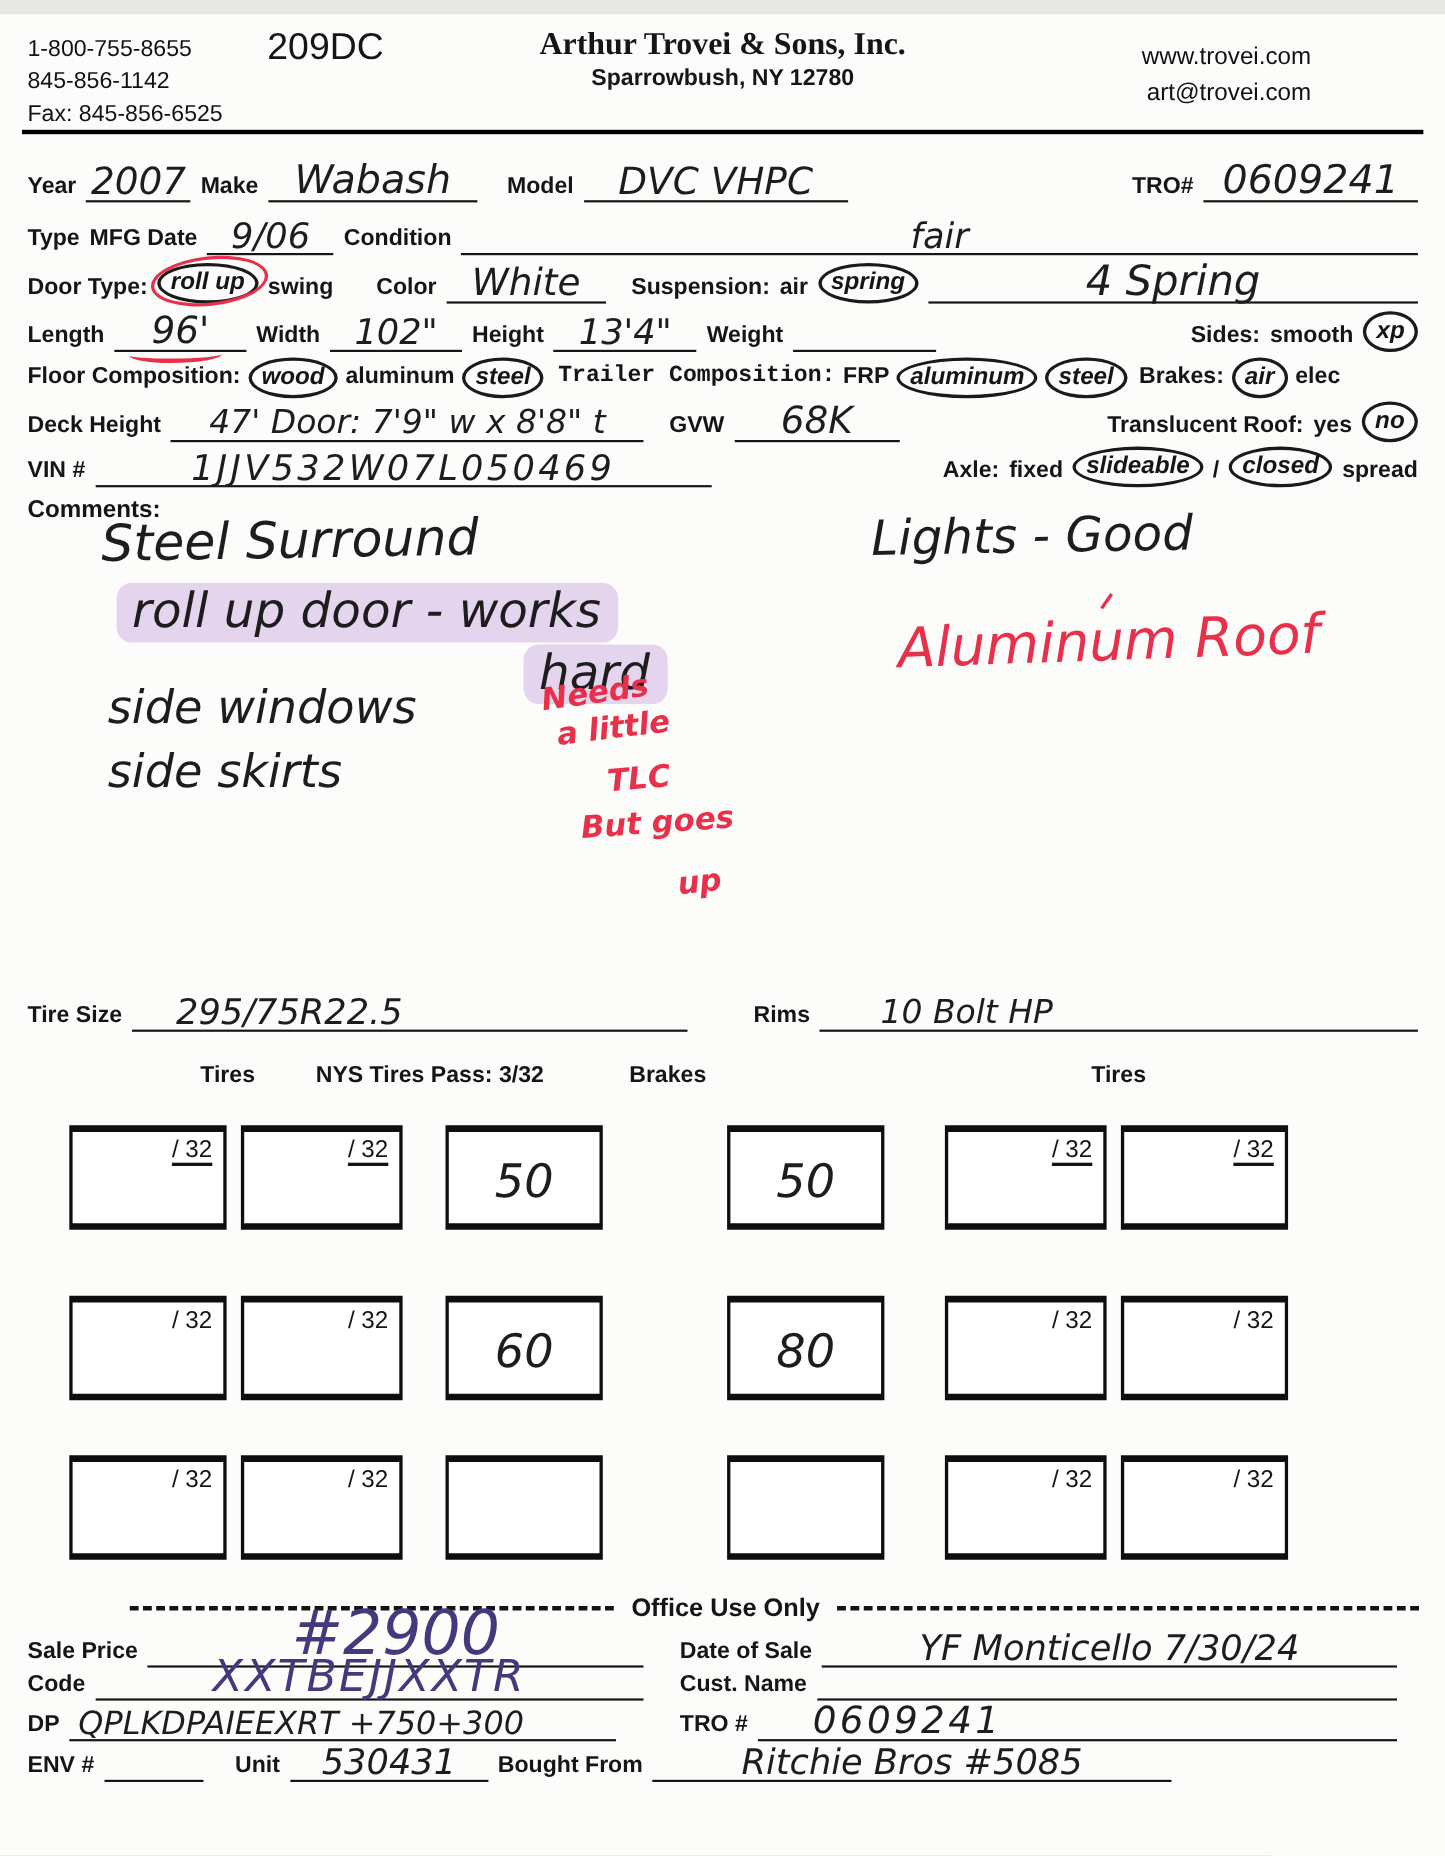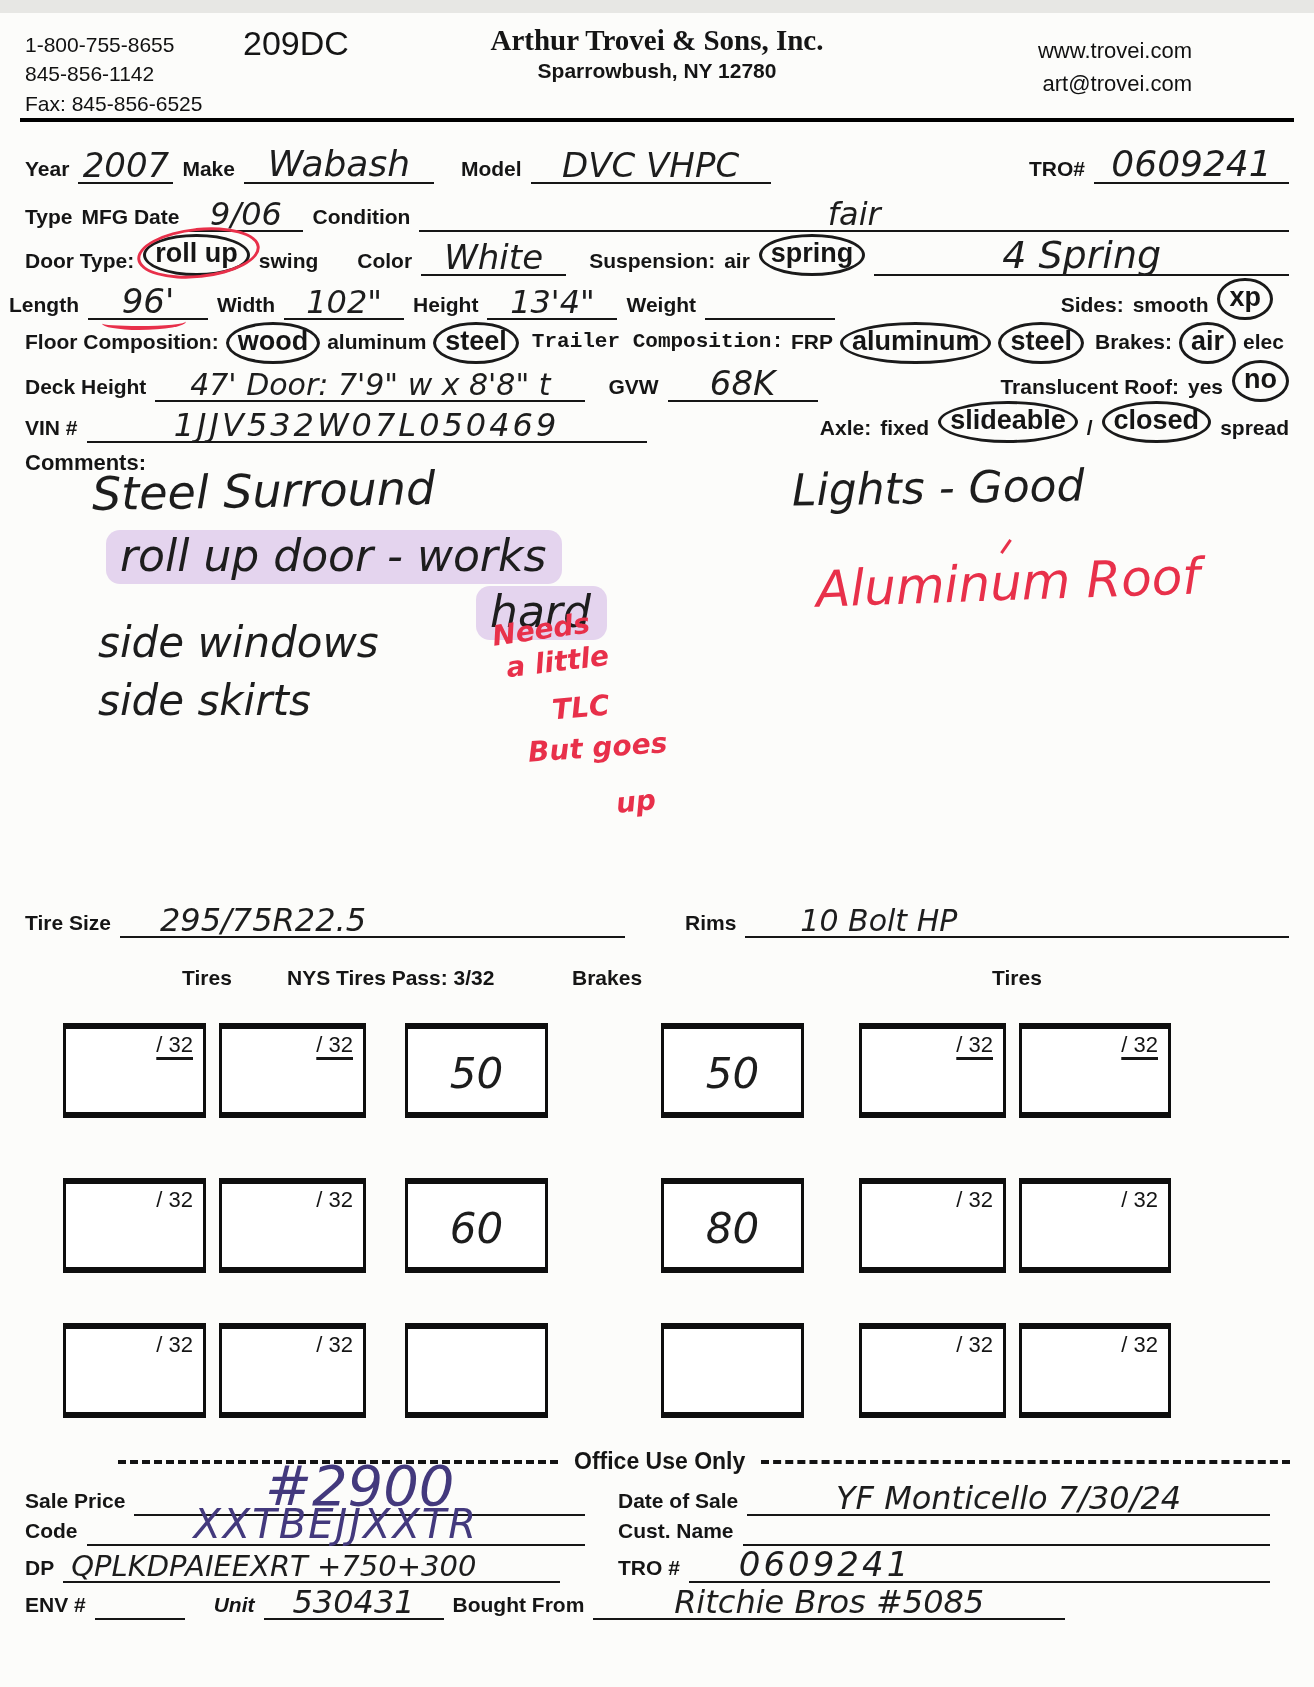--- a/index.html
+++ b/index.html
@@ -11,21 +11,21 @@
   .row{display:flex;align-items:flex-end;gap:9px;box-sizing:border-box;}
   .fill{border-bottom:2.5px solid #161616;text-align:center;white-space:nowrap;
         box-sizing:border-box;align-self:stretch;display:flex;align-items:flex-end;justify-content:center;}
   .fill.left{justify-content:flex-start;padding-left:40px;}
   .grow{flex:1;}
   .sp{flex:1;}
   .hw{font-family:"DejaVu Sans",sans-serif;font-style:italic;color:#1d1d1d;line-height:1.0;}
   .red{color:#e8304a;}
   .purple{color:#43397d;}
   .circ{display:inline-block;border:3px solid #1a1a1a;border-radius:50%;padding:1px 9px 4px 9px;
-        font-weight:bold;font-size:27px;white-space:nowrap;}
+        font-weight:bold;font-size:22px;white-space:nowrap;font-style:italic;}
   .redring{position:relative;}
   .redring::before{content:"";position:absolute;inset:-9px -13px -5px -9px;border:3.5px solid #e8304a;
         border-radius:50%;transform:rotate(-6deg);}
   .fill53{position:relative;}
   .fill53::after{content:"";position:absolute;left:12%;right:18%;bottom:-12px;height:11px;
         border-bottom:4px solid #e8304a;border-radius:0 0 70% 55%;}
   .hl{background:#e4d4ee;border-radius:14px;padding:4px 16px 6px 14px;}
   .tbox{position:absolute;border:3.5px solid #0e0e0e;border-top-width:6px;border-bottom-width:6px;
         background:#fff;box-sizing:border-box;}
   .d32{position:absolute;top:3px;right:10px;font-weight:normal;font-size:22px;}
@@ -103,21 +103,21 @@
         <span class="hw" style="font-size:34px;">White</span>
       </span>
     <span class="lbl" style="margin-left:14px;">Suspension:</span>
     <span class="lbl">air</span>
     <span class="circ">spring</span>
     <span class="fill grow">
         <span class="hw" style="font-size:38px;">4 Spring</span>
       </span>
   </div>
 
-  <div class="abs row" style="left:9px;top:280px;width:1264px;height:40px;justify-content:center;">
+  <div class="abs row" style="left:25px;top:280px;width:1264px;height:40px;justify-content:center;">
     <span class="lbl">Length</span>
     <span class="fill fill53" style="width:120px;">
         <span class="hw" style="font-size:34px;">96'</span>
       </span>
     <span class="lbl">Width</span>
     <span class="fill" style="width:120px;">
         <span class="hw" style="font-size:32px;">102"</span>
       </span>
     <span class="lbl">Height</span>
     <span class="fill" style="width:130px;">
@@ -282,21 +282,21 @@
   </div>
   <div class="abs row" style="left:25px;top:1545px;width:535px;height:38px;">
     <span class="lbl">DP</span>
     <span class="fill grow left" style="padding-left:8px;">
         <span class="hw" style="font-size:29px;">QPLKDPAIEEXRT +750+300</span>
       </span>
   </div>
   <div class="abs row" style="left:25px;top:1582px;width:1040px;height:38px;">
     <span class="lbl">ENV #</span>
     <span class="fill" style="width:90px;"></span>
-    <span class="lbl" style="margin-left:20px;font-style:italic;">Unit</span>
+    <span class="lbl" style="margin-left:20px;">Unit</span>
     <span class="fill" style="width:180px;">
         <span class="hw" style="font-size:32px;">530431</span>
       </span>
     <span class="lbl">Bought From</span>
     <span class="fill grow">
         <span class="hw" style="font-size:32px;">Ritchie Bros #5085</span>
       </span>
   </div>
 
   <div class="abs row" style="left:618px;top:1468px;width:652px;height:48px;">

